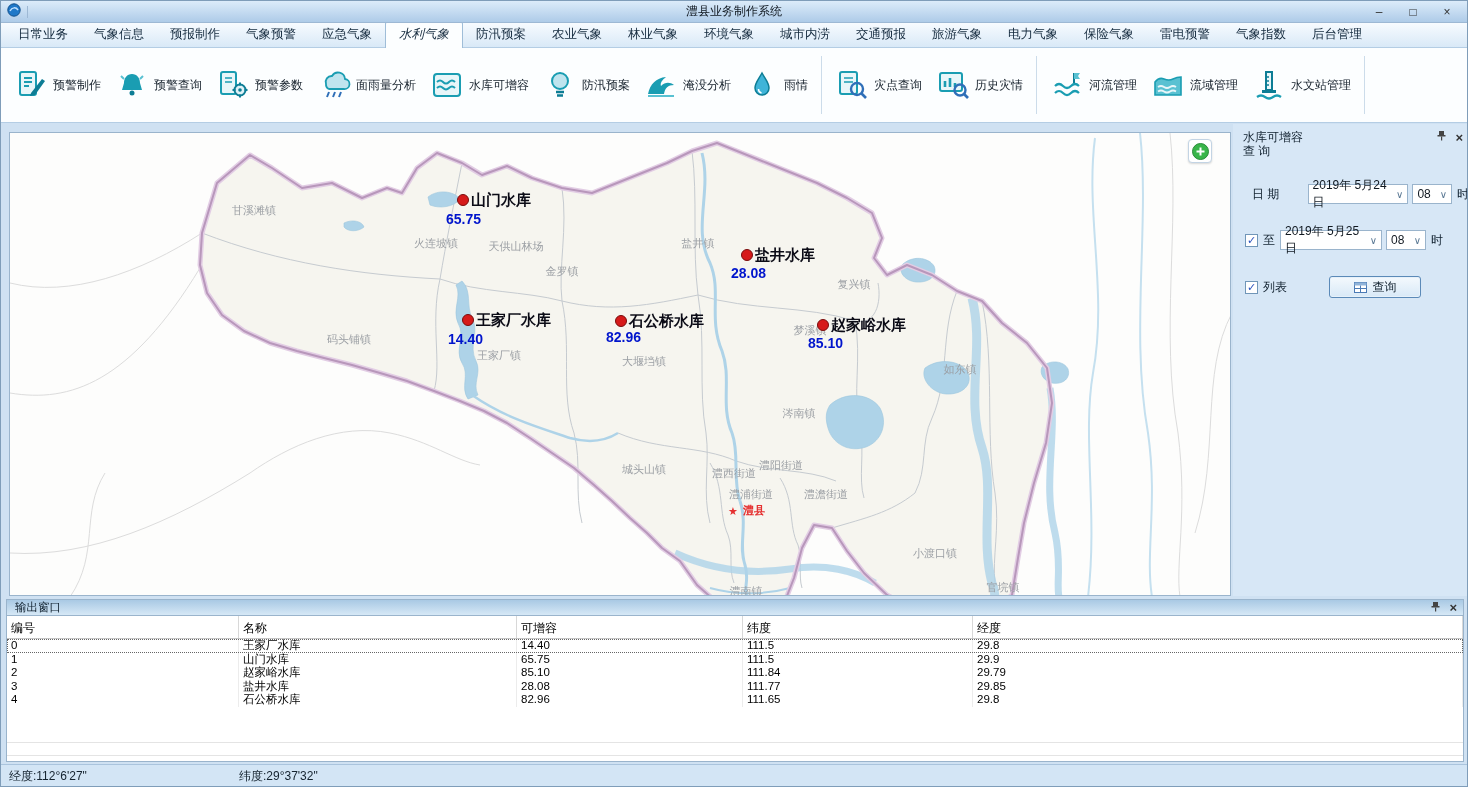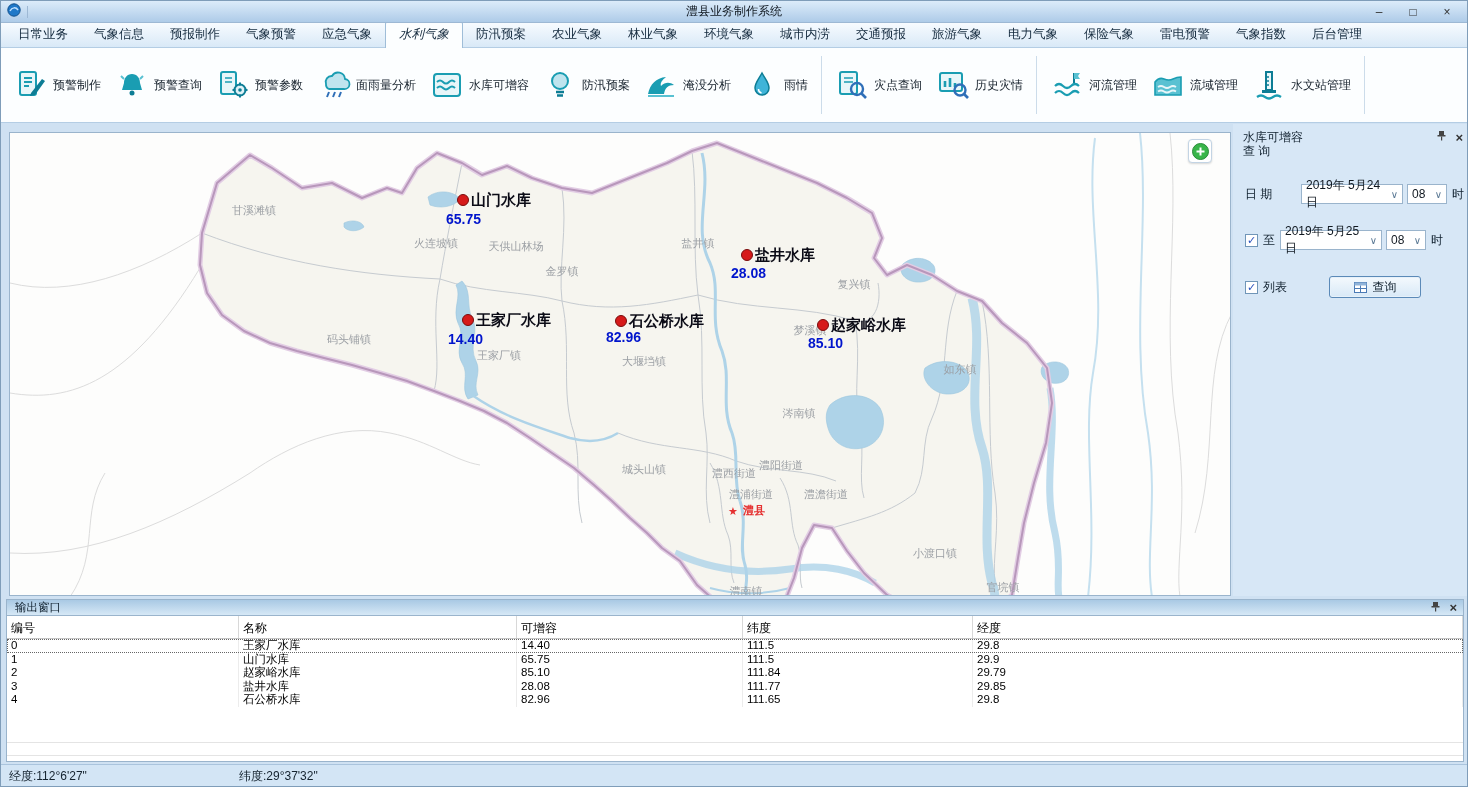--- a/index.html
+++ b/index.html
@@ -370,21 +370,21 @@
       <div class="qp-icons">
         <span class="pin-ic"><svg width="11" height="11">
               <path d="M3 1h5v4h1.5v1.5h-8V5H3z" fill="#444"></path>
               <rect x="5" y="6.5" width="1.2" height="4" fill="#444"></rect>
             </svg></span>
         <span class="close-ic">×</span>
       </div>
     </div>
 
     <div class="qp-row" style="top:60px;">
-      <span style="width:36px;">日 期</span>
+      <span style="width:36px;margin-left:7px;">日 期</span>
       <span class="sel" style="width:102px;margin-left:20px;align-items:center;">
         <span>2019年 5月24日</span>
           <span class="arr">∨</span>
       </span>
       <span class="sel" style="width:40px;margin-left:4px;">
         <span>08</span>
           <span class="arr">∨</span>
       </span>
       <span style="margin-left:5px;">时</span>
     </div>

